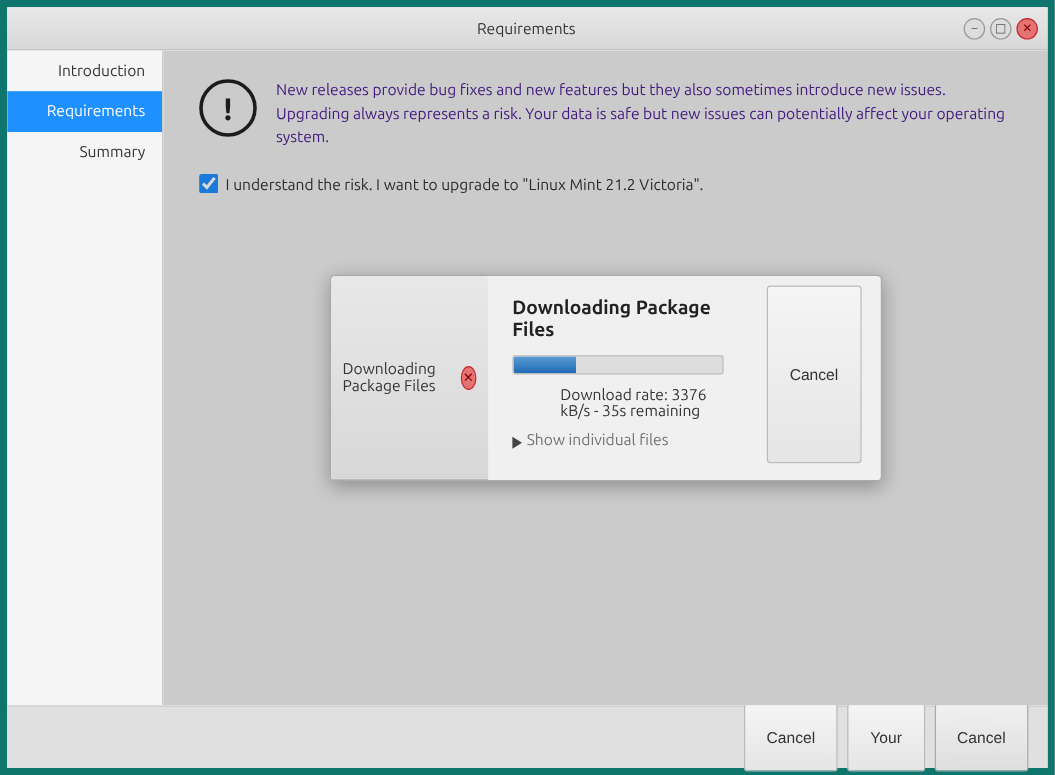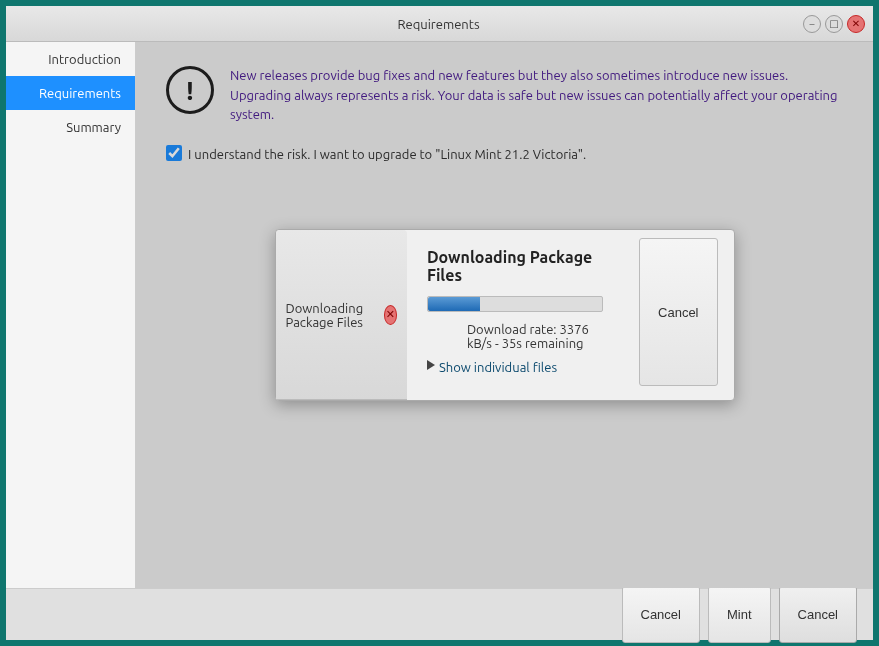--- a/index.html
+++ b/index.html
@@ -237,23 +237,23 @@
 
     .download-rate {
       font-size: 13px;
       color: #333;
       margin-bottom: 10px;
       margin-left: 40px;
     }
 
     .show-files-row {
       display: flex;
-      align-items: flex-start;
+      align-items: flex-end;
       gap: 4px;
-      color: #0c4a6e;
+      color: #737373;
       font-size: 13px;
       cursor: pointer;
       margin-bottom: 8px;
     }
 
     .triangle-right {
       width: 0;
       height: 0;
       border-top: 5px solid transparent;
       border-bottom: 5px solid transparent;
@@ -351,16 +351,16 @@
           <div class="dialog-footer">
             <button class="btn">Cancel</button>
           </div>
         </div>
       </div>
     </div>
   </div>
 
   <div class="bottom-bar">
     <button class="btn">Cancel</button>
-    <button class="btn">Mint</button>
+    <button class="btn">Your</button>
     <button class="btn btn-apply">Cancel</button>
   </div>
 </div>
 
 </body></html>

